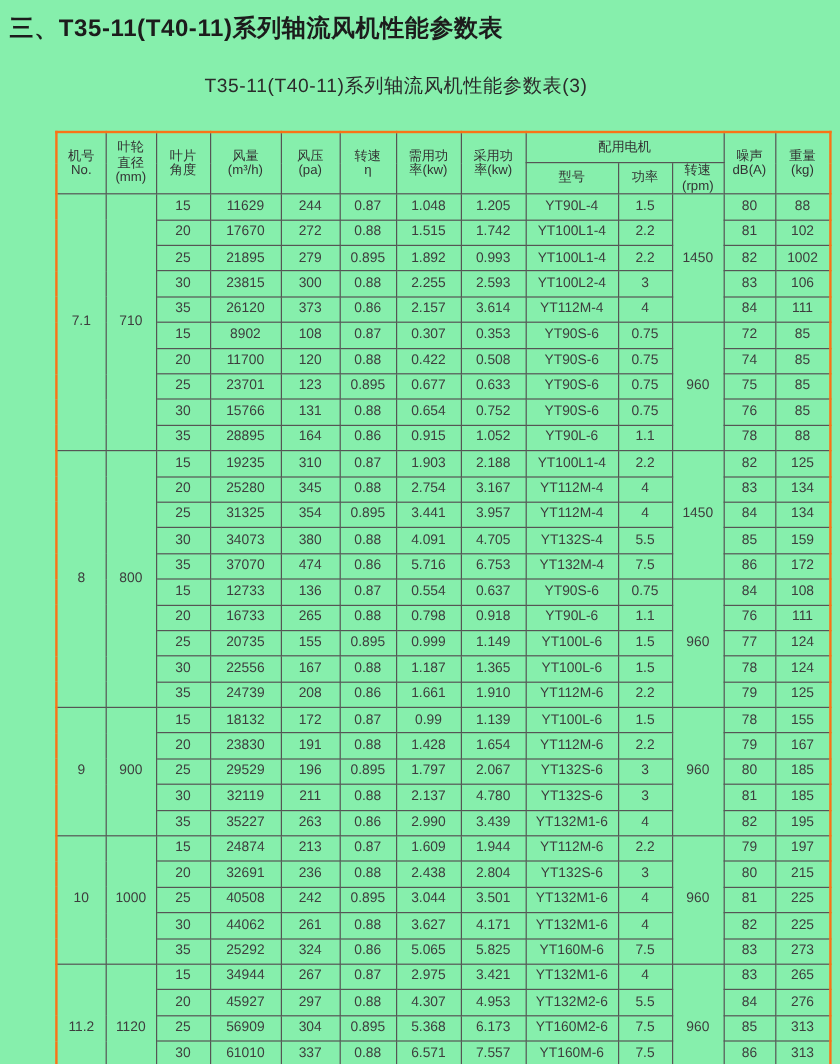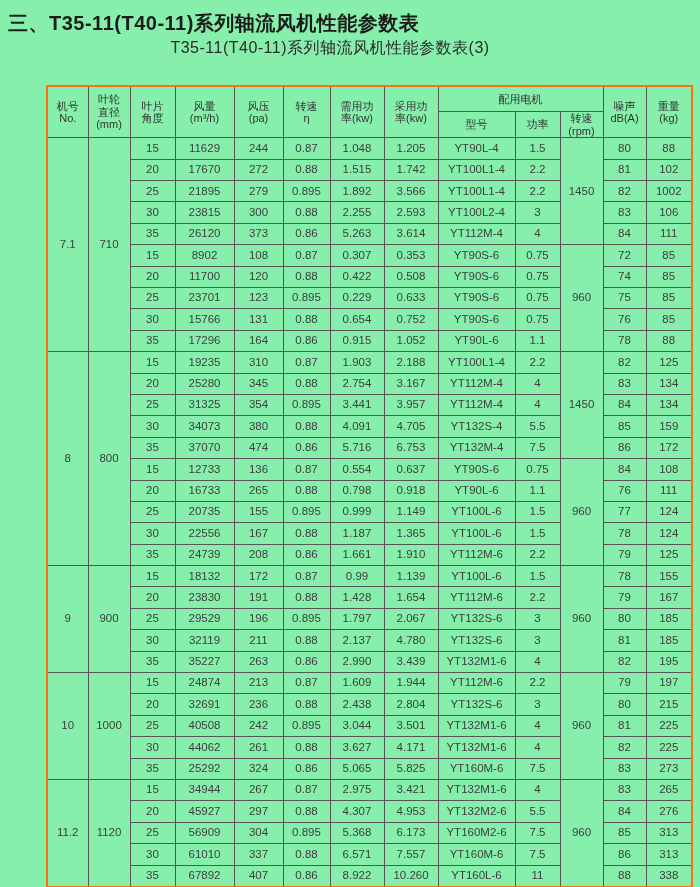--- a/index.html
+++ b/index.html
@@ -21,21 +21,21 @@
   }
   .page-title {
     margin: 0;
     padding: 10px 0 0 8px;
     font-size: 20px;
     font-weight: bold;
     color: #1c1c1c;
     letter-spacing: 0.5px;
   }
   .sub-title {
-    margin-top: 1px;
+    margin-top: 25px;
     width: 660px;
     text-align: center;
     font-size: 16px;
     color: #2b2b2b;
     letter-spacing: 0.5px;
   }
   table.perf {
     border-collapse: collapse;
     table-layout: fixed;
     margin: 26px 0 0 46px;
@@ -145,21 +145,21 @@
           <td>2.2</td>
           <td>81</td>
           <td>102</td>
         </tr>
         <tr>
           <td>25</td>
           <td>21895</td>
           <td>279</td>
           <td>0.895</td>
           <td>1.892</td>
-          <td>3.566</td>
+          <td>0.993</td>
           <td>YT100L1-4</td>
           <td>2.2</td>
           <td>82</td>
           <td>1002</td>
         </tr>
         <tr>
           <td>30</td>
           <td>23815</td>
           <td>300</td>
           <td>0.88</td>
@@ -168,21 +168,21 @@
           <td>YT100L2-4</td>
           <td>3</td>
           <td>83</td>
           <td>106</td>
         </tr>
         <tr>
           <td>35</td>
           <td>26120</td>
           <td>373</td>
           <td>0.86</td>
-          <td>5.263</td>
+          <td>2.157</td>
           <td>3.614</td>
           <td>YT112M-4</td>
           <td>4</td>
           <td>84</td>
           <td>111</td>
         </tr>
         <tr>
           <td>15</td>
           <td>8902</td>
           <td>108</td>
@@ -205,42 +205,42 @@
           <td>YT90S-6</td>
           <td>0.75</td>
           <td>74</td>
           <td>85</td>
         </tr>
         <tr>
           <td>25</td>
           <td>23701</td>
           <td>123</td>
           <td>0.895</td>
-          <td>0.229</td>
+          <td>0.677</td>
           <td>0.633</td>
           <td>YT90S-6</td>
           <td>0.75</td>
           <td>75</td>
           <td>85</td>
         </tr>
         <tr>
           <td>30</td>
           <td>15766</td>
           <td>131</td>
           <td>0.88</td>
           <td>0.654</td>
           <td>0.752</td>
           <td>YT90S-6</td>
           <td>0.75</td>
           <td>76</td>
           <td>85</td>
         </tr>
         <tr>
           <td>35</td>
-          <td>17296</td>
+          <td>28895</td>
           <td>164</td>
           <td>0.86</td>
           <td>0.915</td>
           <td>1.052</td>
           <td>YT90L-6</td>
           <td>1.1</td>
           <td>78</td>
           <td>88</td>
         </tr>
         <tr>

